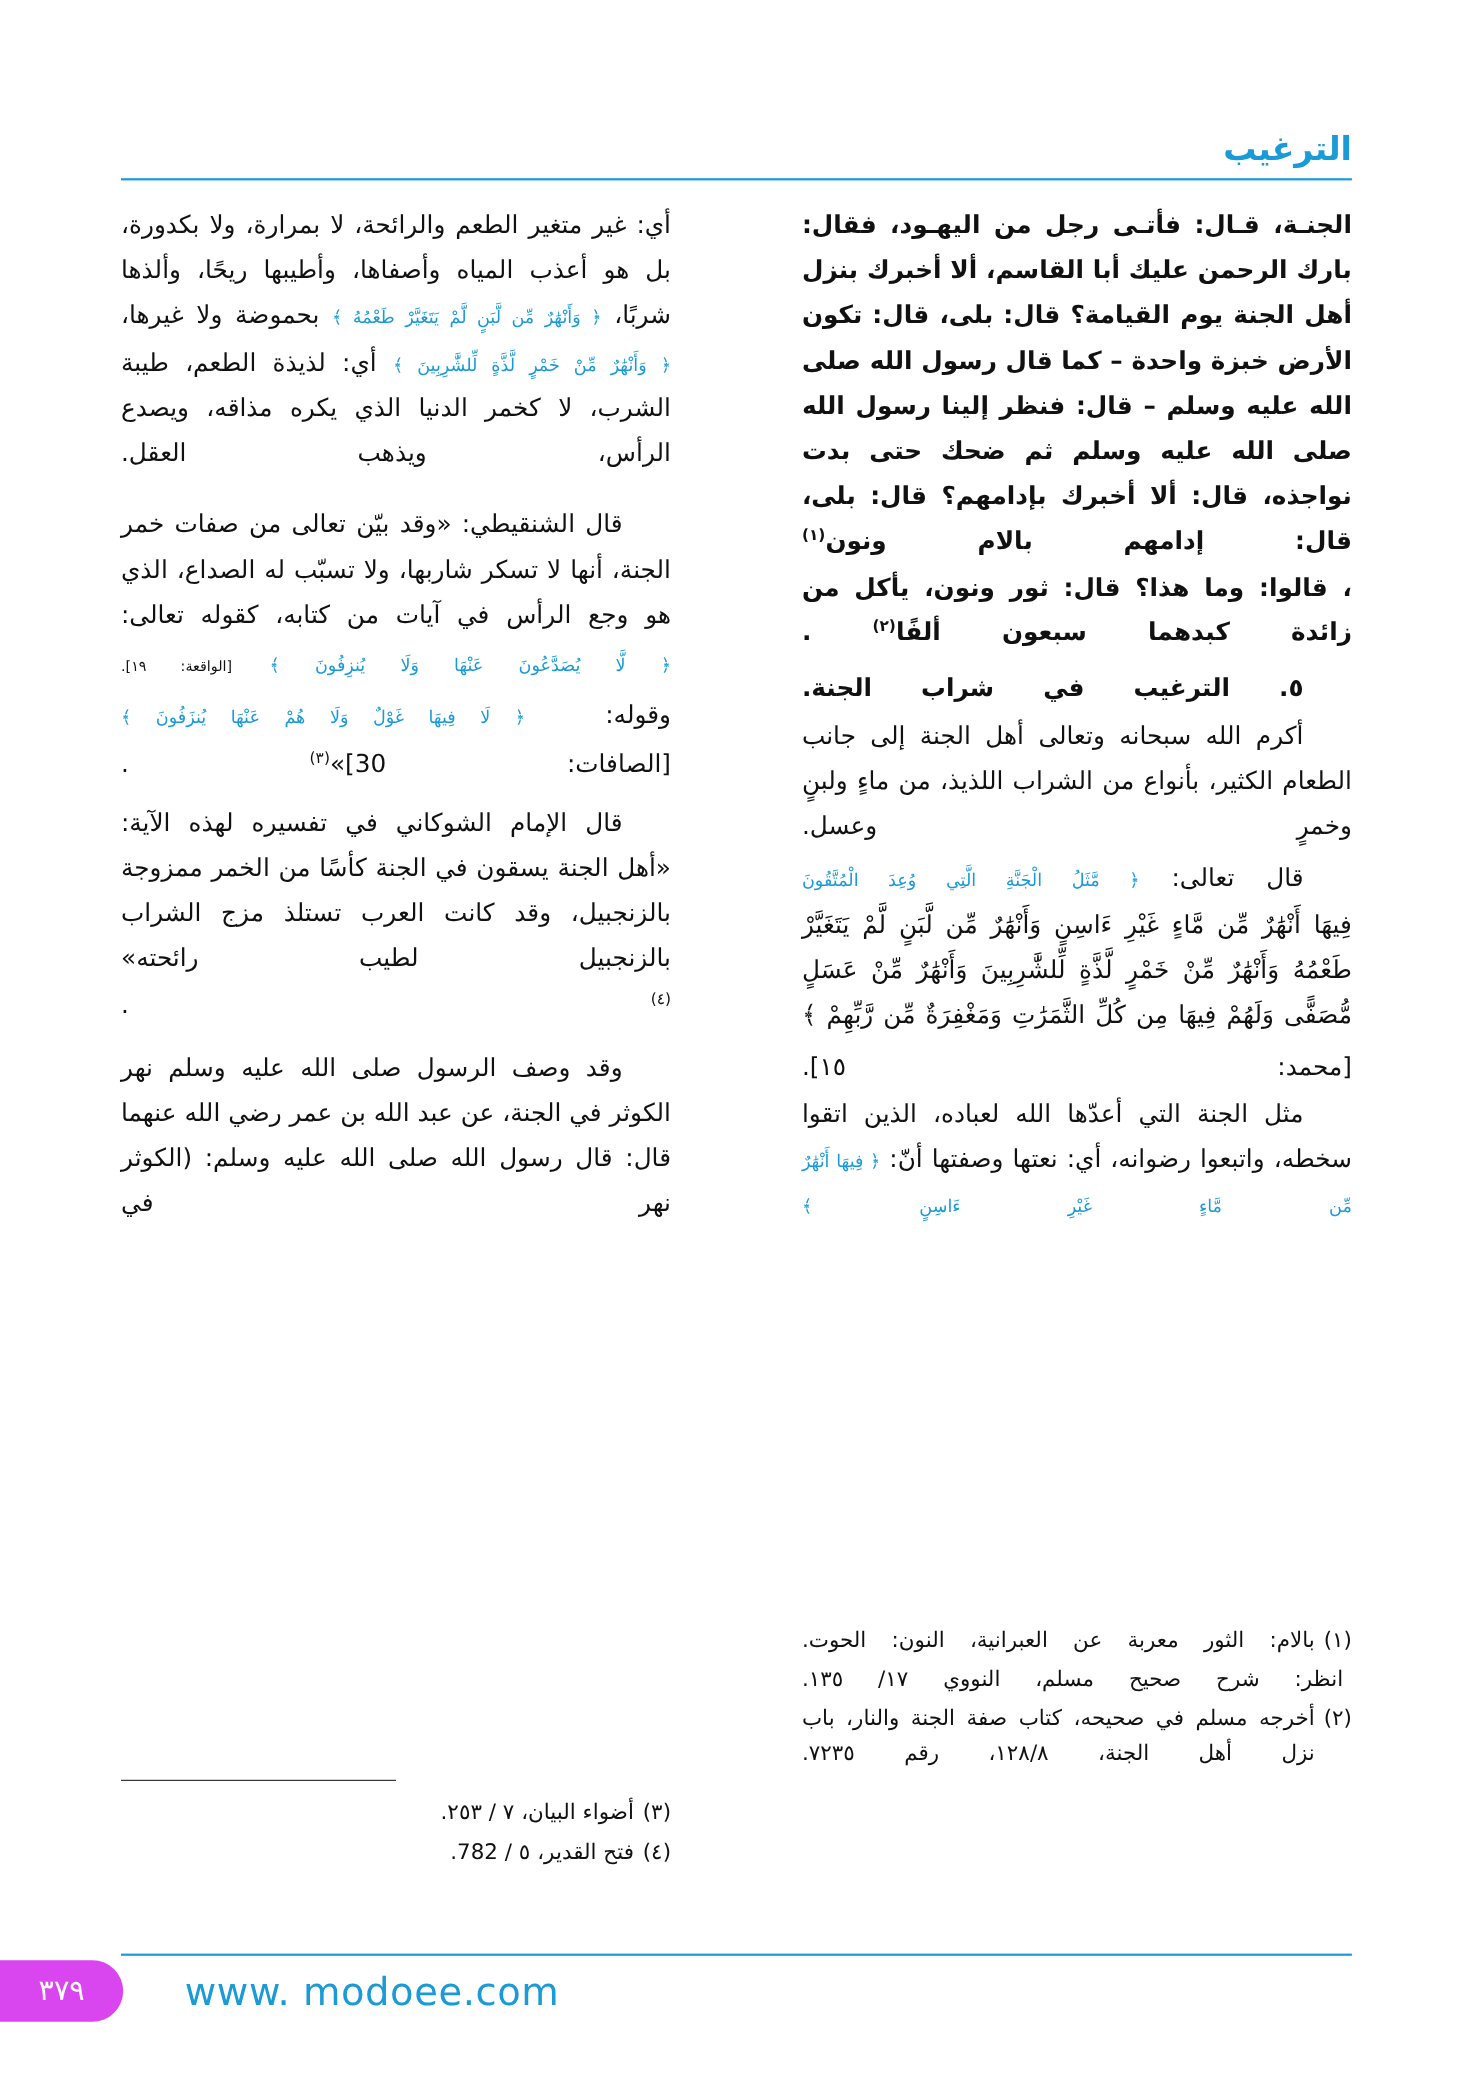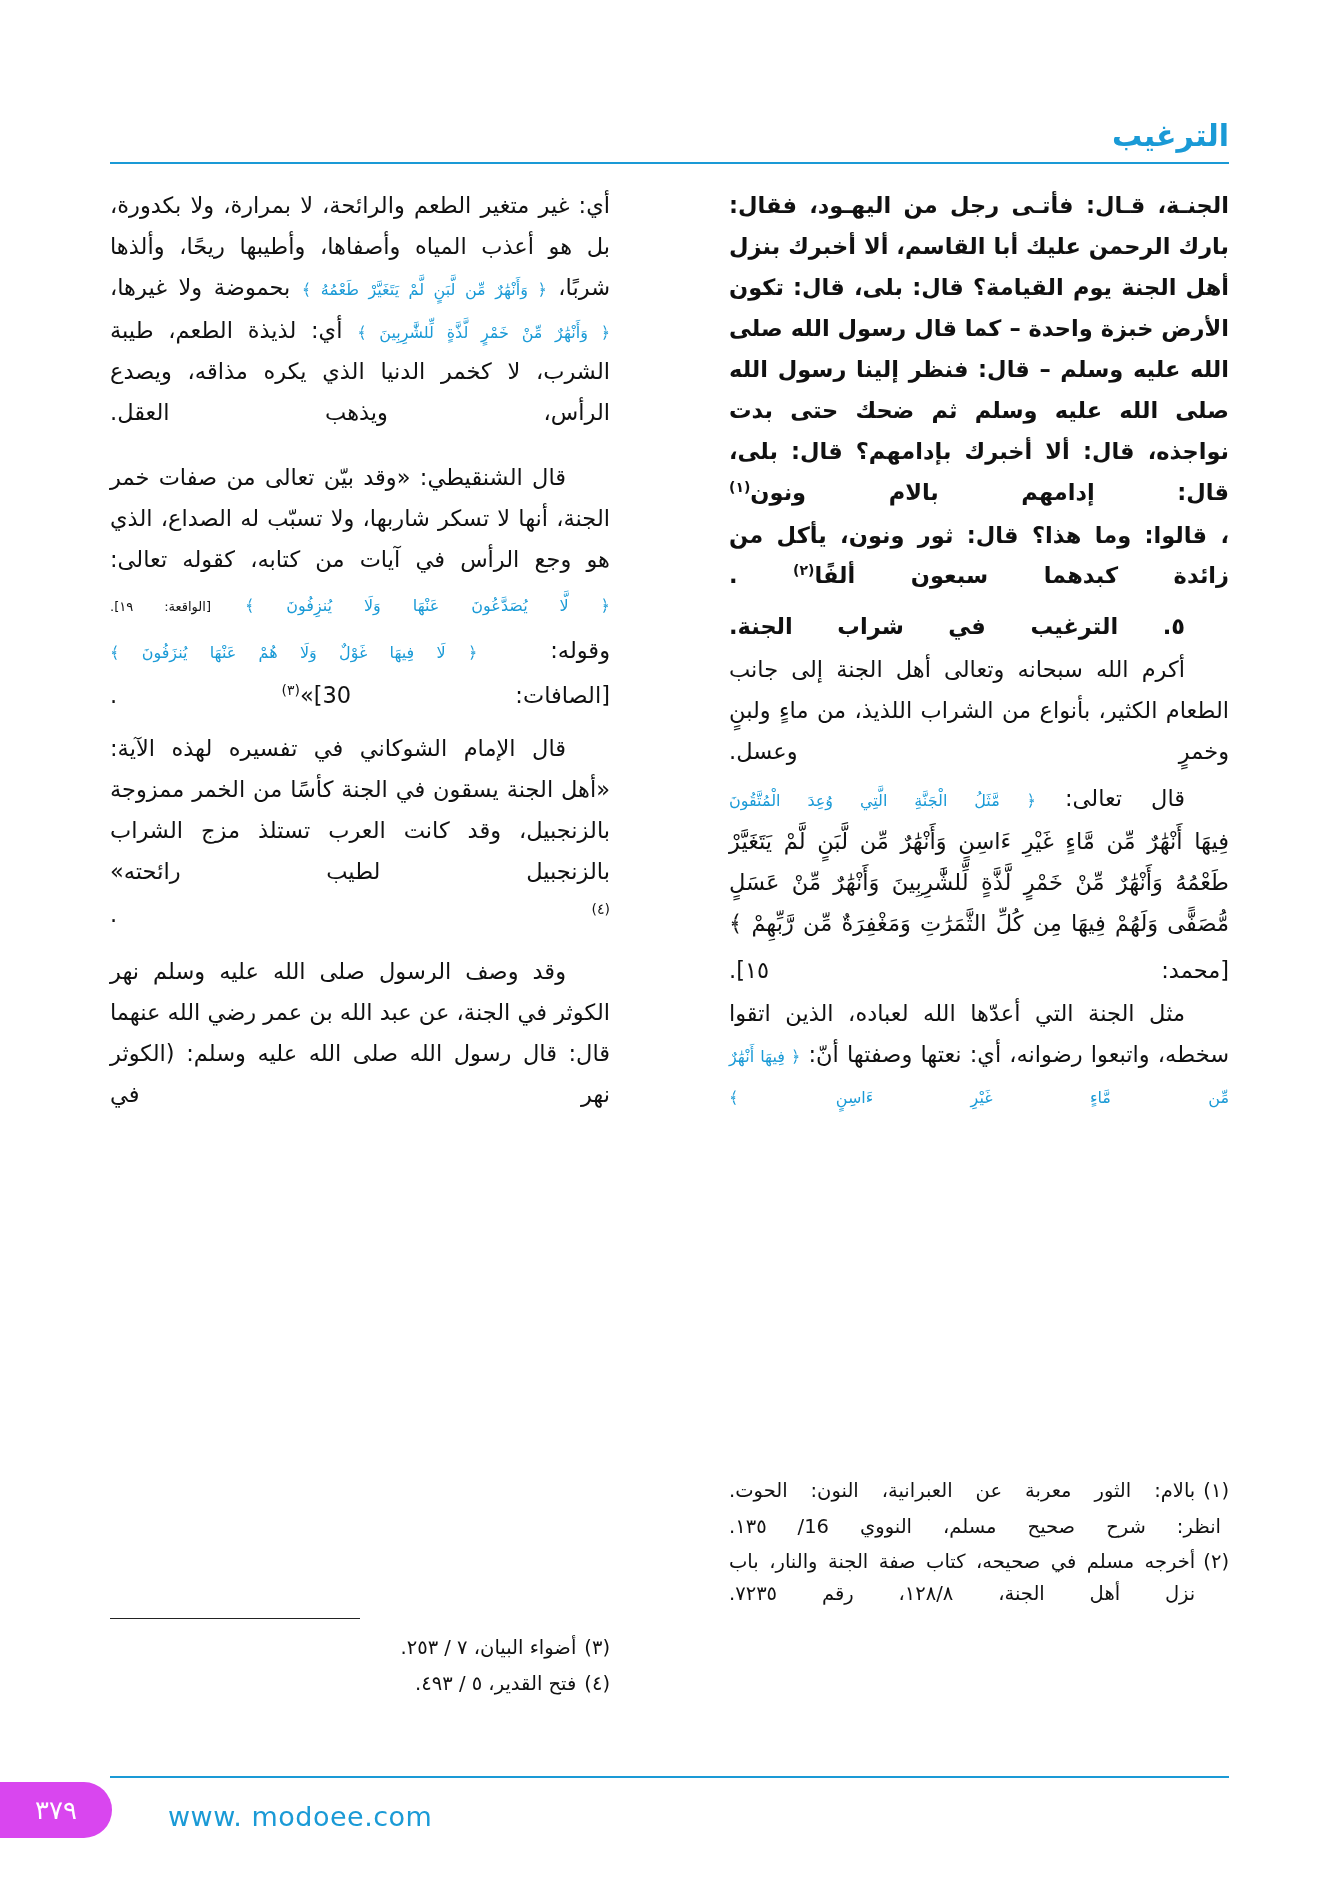--- a/index.html
+++ b/index.html
@@ -153,21 +153,21 @@
     color: #ffffff;
     font-size: 26px;
     display: flex;
     align-items: center;
     justify-content: center;
   }
   .site {
     position: absolute;
     left: 168px;
     bottom: 58px;
-    font-size: 27px;
+    font-size: 35px;
     color: #1a9ad6;
     direction: ltr;
     letter-spacing: 0.5px;
     margin-top: 12px;
   }
 </style>
 </head>
 <body>
 
 <div class="page">
@@ -197,21 +197,21 @@
 
       <p class="indent" style="margin-top:0"><span>مثل الجنة التي أعدّها الله لعباده، الذين اتقوا سخطه، واتبعوا رضوانه، أي: نعتها وصفتها  أنّ:</span> <span class="quran">﴿ فِيهَا أَنْهَٰرٌ مِّن مَّاءٍ غَيْرِ ءَاسِنٍ ﴾</span></p>
 
       <div class="footnotes fn-right" style="position:absolute; top:1290px; right:0; width:500px;">
         <div class="fn-item">
           <span class="fn-num">(١)</span>
           <span class="fn-txt spread">بالام: الثور معربة عن العبرانية، النون: الحوت.</span>
         </div>
         <div class="fn-item">
           <span class="fn-num"></span>
-          <span class="fn-txt spread">انظر: شرح صحيح مسلم، النووي 16/ ١٣٥.</span>
+          <span class="fn-txt spread">انظر: شرح صحيح مسلم، النووي ١٧/ ١٣٥.</span>
         </div>
         <div class="fn-item">
           <span class="fn-num">(٢)</span>
           <span class="fn-txt spread">أخرجه مسلم في صحيحه، كتاب صفة الجنة والنار، باب نزل أهل الجنة، ١٢٨/٨، رقم ٧٢٣٥.</span>
         </div>
       </div>
     </div>
 
     <div class="col col-left">
 
@@ -236,21 +236,21 @@
   </div>
 
   <div class="fn-rule-left"></div>
   <div class="footnotes fn-left">
     <div class="fn-item">
       <span class="fn-num">(٣)</span>
       <span class="fn-txt">أضواء البيان، ٧ / ٢٥٣.</span>
     </div>
     <div class="fn-item">
       <span class="fn-num">(٤)</span>
-      <span class="fn-txt">فتح القدير، ٥ / ٤٩٣.</span>
+      <span class="fn-txt">فتح القدير، ٥ / 782.</span>
     </div>
   </div>
 
   <div class="footer-rule"></div>
   <div class="page-num-tab">٣٧٩</div>
   <div class="site">www. modoee.com</div>
 
 </div>
 
 </body></html>

